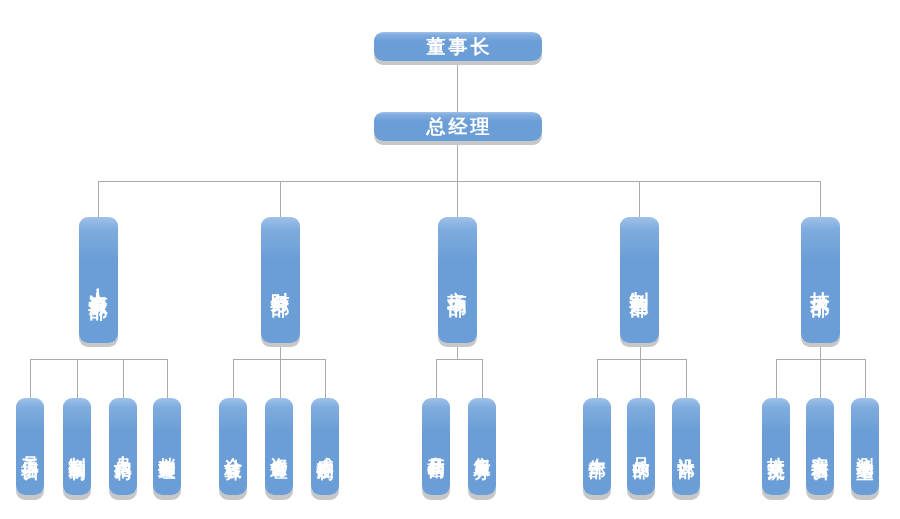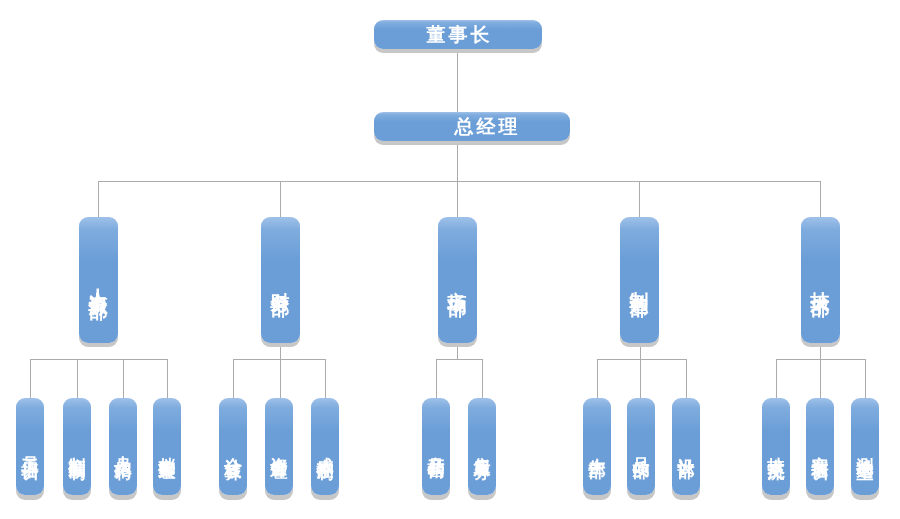--- a/index.html
+++ b/index.html
@@ -38,22 +38,22 @@
     font-weight: bold;
   }
   
   .hbox {
     width: 168px;
     height: 29px;
     left: 374px;
     font-size: 19px;
   }
   .hbox span { letter-spacing: 3px; text-indent: 3px; }
-  .lvl1 { top: 20px; align-items: center; }
-  .lvl2 { top: 112px; padding-left: 28px; }
+  .lvl1 { top: 32px; align-items: center; }
+  .lvl2 { top: 112px; }
   
   .vbox span {
     writing-mode: vertical-rl;
     text-orientation: upright;
     line-height: 1;
   }
   .l3 {
     width: 39px;
     height: 126px;
     top: 217px;

